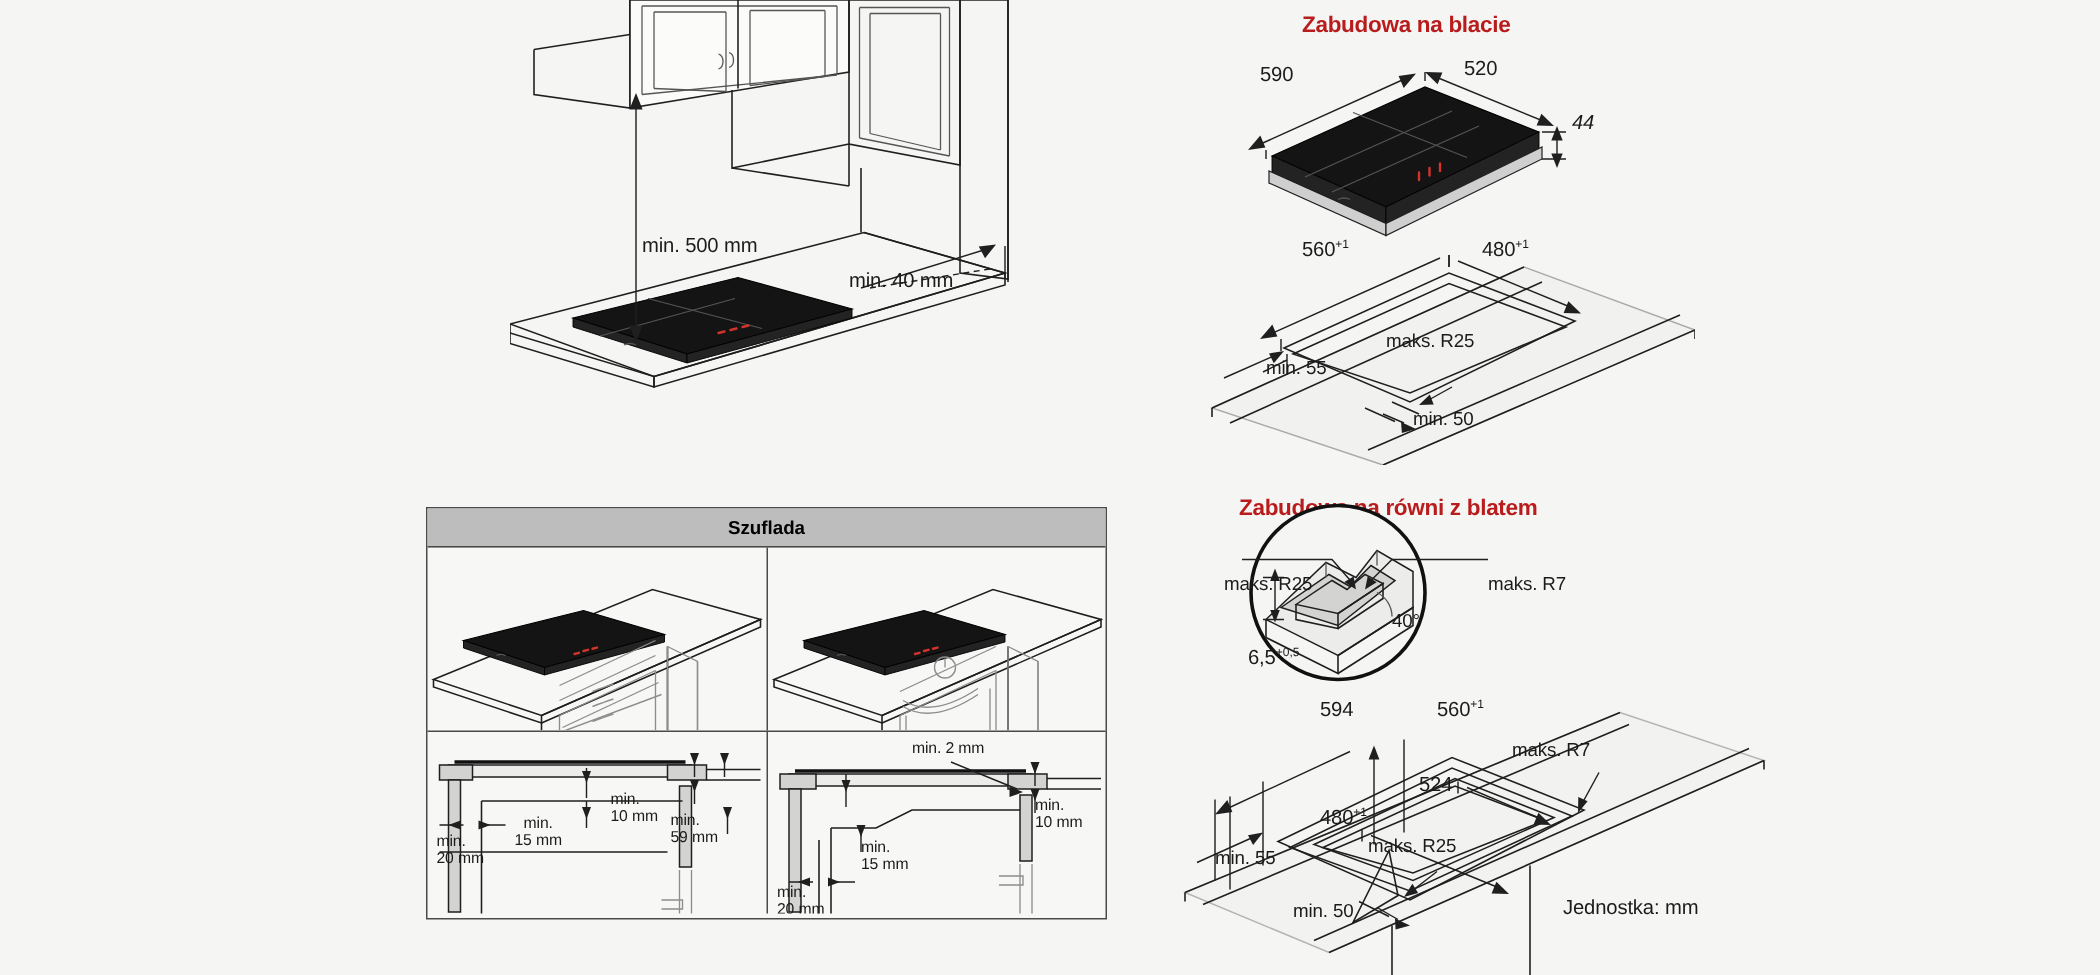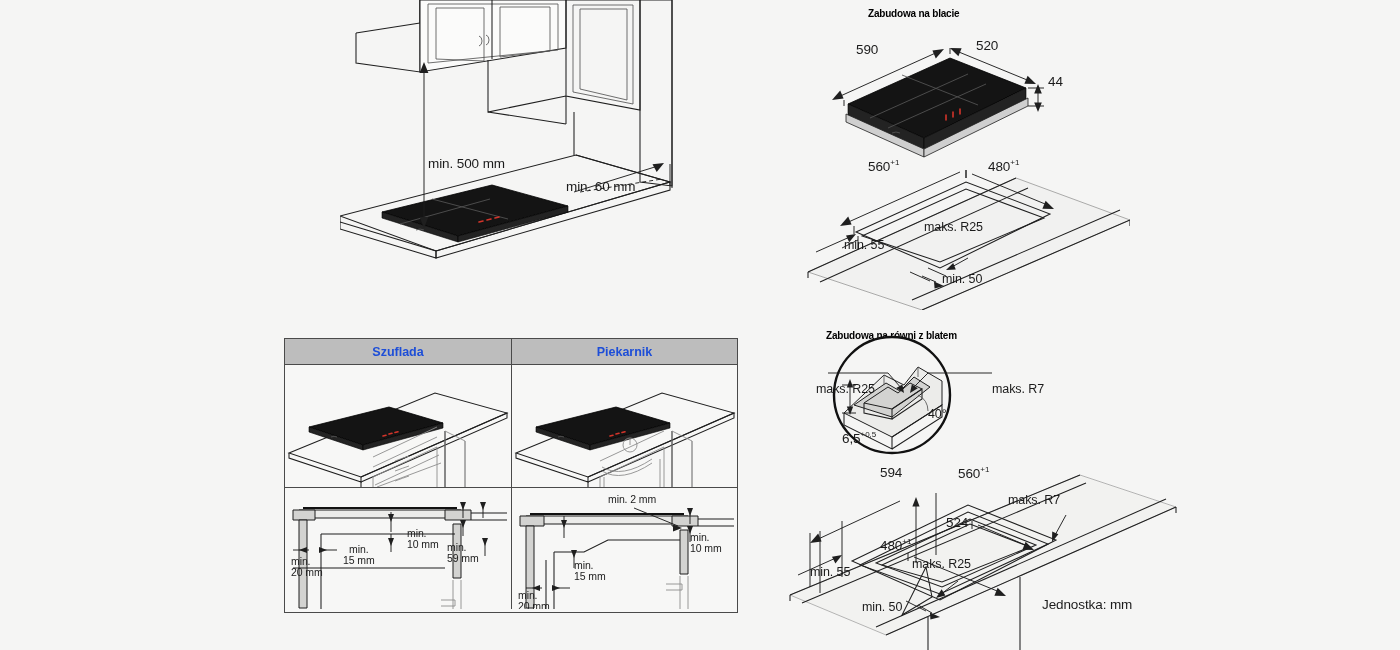--- a/index.html
+++ b/index.html
@@ -9,22 +9,22 @@
     background: #f5f5f4;
     font-family: "Liberation Sans", sans-serif;
     overflow: hidden;
   }
   #page { position: relative; width: 1400px; height: 650px; background: #f5f5f4; }
 
   .panel { position: absolute; }
 
   .heading {
     font-weight: bold;
-    font-size: 10px;
-    color: #000000;
+    font-size: 15px;
+    color: #b91c1c;
     letter-spacing: -0.2px;
     white-space: nowrap;
   }
 
   .dimlabel {
     position: absolute;
     font-size: 12.5px;
     color: #1b1b1b;
     white-space: nowrap;
     letter-spacing: -0.1px;
@@ -39,21 +39,21 @@
     width: 454px; height: 275px;
     border: 1.4px solid #4a4a4a;
     background: #f7f7f6;
   }
   #tbl .hdrrow { display: flex; height: 26px; }
   #tbl .hdr {
     flex: 1 1 50%;
     background: #bdbdbd;
     border-bottom: 1.4px solid #4a4a4a;
     display: flex; align-items: center; justify-content: center;
-    font-size: 12.5px; font-weight: bold; color: #1d4ed8;
+    font-size: 12.5px; font-weight: bold; color: #000000;
   }
   #tbl .hdr + .hdr { border-left: 1.4px solid #4a4a4a; }
   #tbl .bodyrow { display: flex; height: 122px; }
   #tbl .bodyrow + .bodyrow { border-top: 1.4px solid #4a4a4a; }
   #tbl .cell { flex: 1 1 50%; position: relative; overflow: hidden; }
   #tbl .cell + .cell { border-left: 1.4px solid #4a4a4a; }
   #tbl .cell svg { position: absolute; left: 0; top: 0; }
   #tbl .cell .dimlabel { font-size: 10.5px; line-height: 1.02; }
 
   .svgwrap { position: absolute; left: 0; top: 0; }
@@ -126,21 +126,21 @@
       <path d="M84 62 l-4.4 11 h8.8 Z" fill="#1f1f1f"></path>
       <path d="M84 228 l-4.4 -11 h8.8 Z" fill="#1f1f1f"></path>
 
       <path class="dash" d="M240 192 L322 179"></path>
       <path class="dimln" d="M234 192 L318 166"></path>
       <path d="M324 163 l-11.5 1.3 l4.2 7.8 Z" fill="#1f1f1f"></path>
       <path class="dimln" d="M330 164 L330 186"></path>
     </svg>
     </div>
     <div class="dimlabel big" style="left:88px; top:156px;">min. 500 mm</div>
-    <div class="dimlabel big" style="left:226px; top:179px;">min. 60 mm</div>
+    <div class="dimlabel big" style="left:226px; top:179px;">min. 40 mm</div>
   </div>
 
   <div class="panel" id="worktop" style="left:800px; top:0px; width:330px; height:310px;">
     <div class="heading" style="position:absolute; left:68px; top:8px;">Zabudowa na blacie</div>
 
     <div class="svgwrap">
     <svg width="330" height="310" viewBox="0 0 330 310">
 
       <path class="glass" d="M48 104 L150 58 L226 88 L124 138 Z"></path>
       <path class="glass2" d="M48 104 L48 116 L124 150 L124 138 Z"></path>
@@ -196,23 +196,23 @@
       <path class="dimln" d="M42 248 L58 240"></path>
       <path class="dimln" d="M58 236 L58 250"></path>
 
       <path class="dimln" d="M136 282 L122 276"></path>
       <path d="M144 286 l-10 -4.6 l0.6 7.2 Z" fill="#1f1f1f"></path>
       <path class="dimln" d="M110 272 L130 281"></path>
       <path class="dimln" d="M128 268 L146 276"></path>
     </svg>
     </div>
 
-    <div class="dimlabel big" style="left:56px; top:42px;">590</div>
+    <div class="dimlabel big" style="left:40px; top:42px;">590</div>
     <div class="dimlabel big" style="left:176px; top:38px;text-align:center;">520</div>
-    <div class="dimlabel big" style="left:248px; top:74px;">44</div>
+    <div class="dimlabel big" style="left:248px; top:74px;font-style:italic;">44</div>
 
     <div class="dimlabel big" style="left:68px; top:158px;">
       <span>560</span><sup>+1</sup>
     </div>
     <div class="dimlabel big" style="left:188px; top:158px;">
       <span>480</span><sup>+1</sup>
     </div>
     <div class="dimlabel" style="left:124px; top:220px;">maks. R25</div>
     <div class="dimlabel" style="left:44px; top:238px;">min. 55</div>
     <div class="dimlabel" style="left:142px; top:272px;">min. 50</div>
@@ -290,21 +290,21 @@
       <path d="M70 54 l-3.2 8.4 h6.4 Z" fill="#1f1f1f"></path>
       <path d="M70 90 l-3.2 -8.4 h6.4 Z" fill="#1f1f1f"></path>
       <path class="dimln" d="M62 60 L76 60 M62 88 L76 88"></path>
 
       <path class="lnT" d="M148 86 a18 18 0 0 0 -10 -16" stroke="#1f1f1f" stroke-width="0.9"></path>
     </svg>
     </div>
 
     <div class="dimlabel" style="left:36px; top:57px;">maks. R25</div>
     <div class="dimlabel" style="left:212px; top:57px;">maks. R7</div>
-    <div class="dimlabel big" style="left:62px; top:105px;">
+    <div class="dimlabel big" style="left:52px; top:105px;">
       <span>6,5</span><sup>+0,5</sup>
     </div>
     <div class="dimlabel" style="left:148px; top:82px;">40°</div>
 
     <div class="dimlabel big" style="left:100px; top:140px;text-align:center;">594</div>
     <div class="dimlabel big" style="left:178px; top:140px;">
       <span>560</span><sup>+1</sup>
     </div>
     <div class="dimlabel big" style="left:166px; top:190px;">524</div>
     <div class="dimlabel big" style="left:100px; top:212px;">
@@ -314,21 +314,20 @@
     <div class="dimlabel" style="left:132px; top:232px;">maks. R25</div>
     <div class="dimlabel" style="left:30px; top:240px;">min. 55</div>
     <div class="dimlabel" style="left:82px; top:275px;">min. 50</div>
 
     <div class="dimlabel big" style="left:262px; top:272px;">Jednostka: mm</div>
   </div>
 
   <div id="tbl">
     <div class="hdrrow">
       <div class="hdr">Szuflada</div>
-      <div class="hdr">Piekarnik</div>
     </div>
 
     <div class="bodyrow">
       <div class="cell">
         <svg width="226" height="122" viewBox="0 0 226 122">
 
           <path class="ln" d="M4 88 L150 28 L222 48 L76 112 Z" fill="none"></path>
           <path class="ln" d="M4 88 L4 93 L76 117 L76 112"></path>
           <path class="ln" d="M76 112 L222 48 L222 53 L76 117"></path>
 

